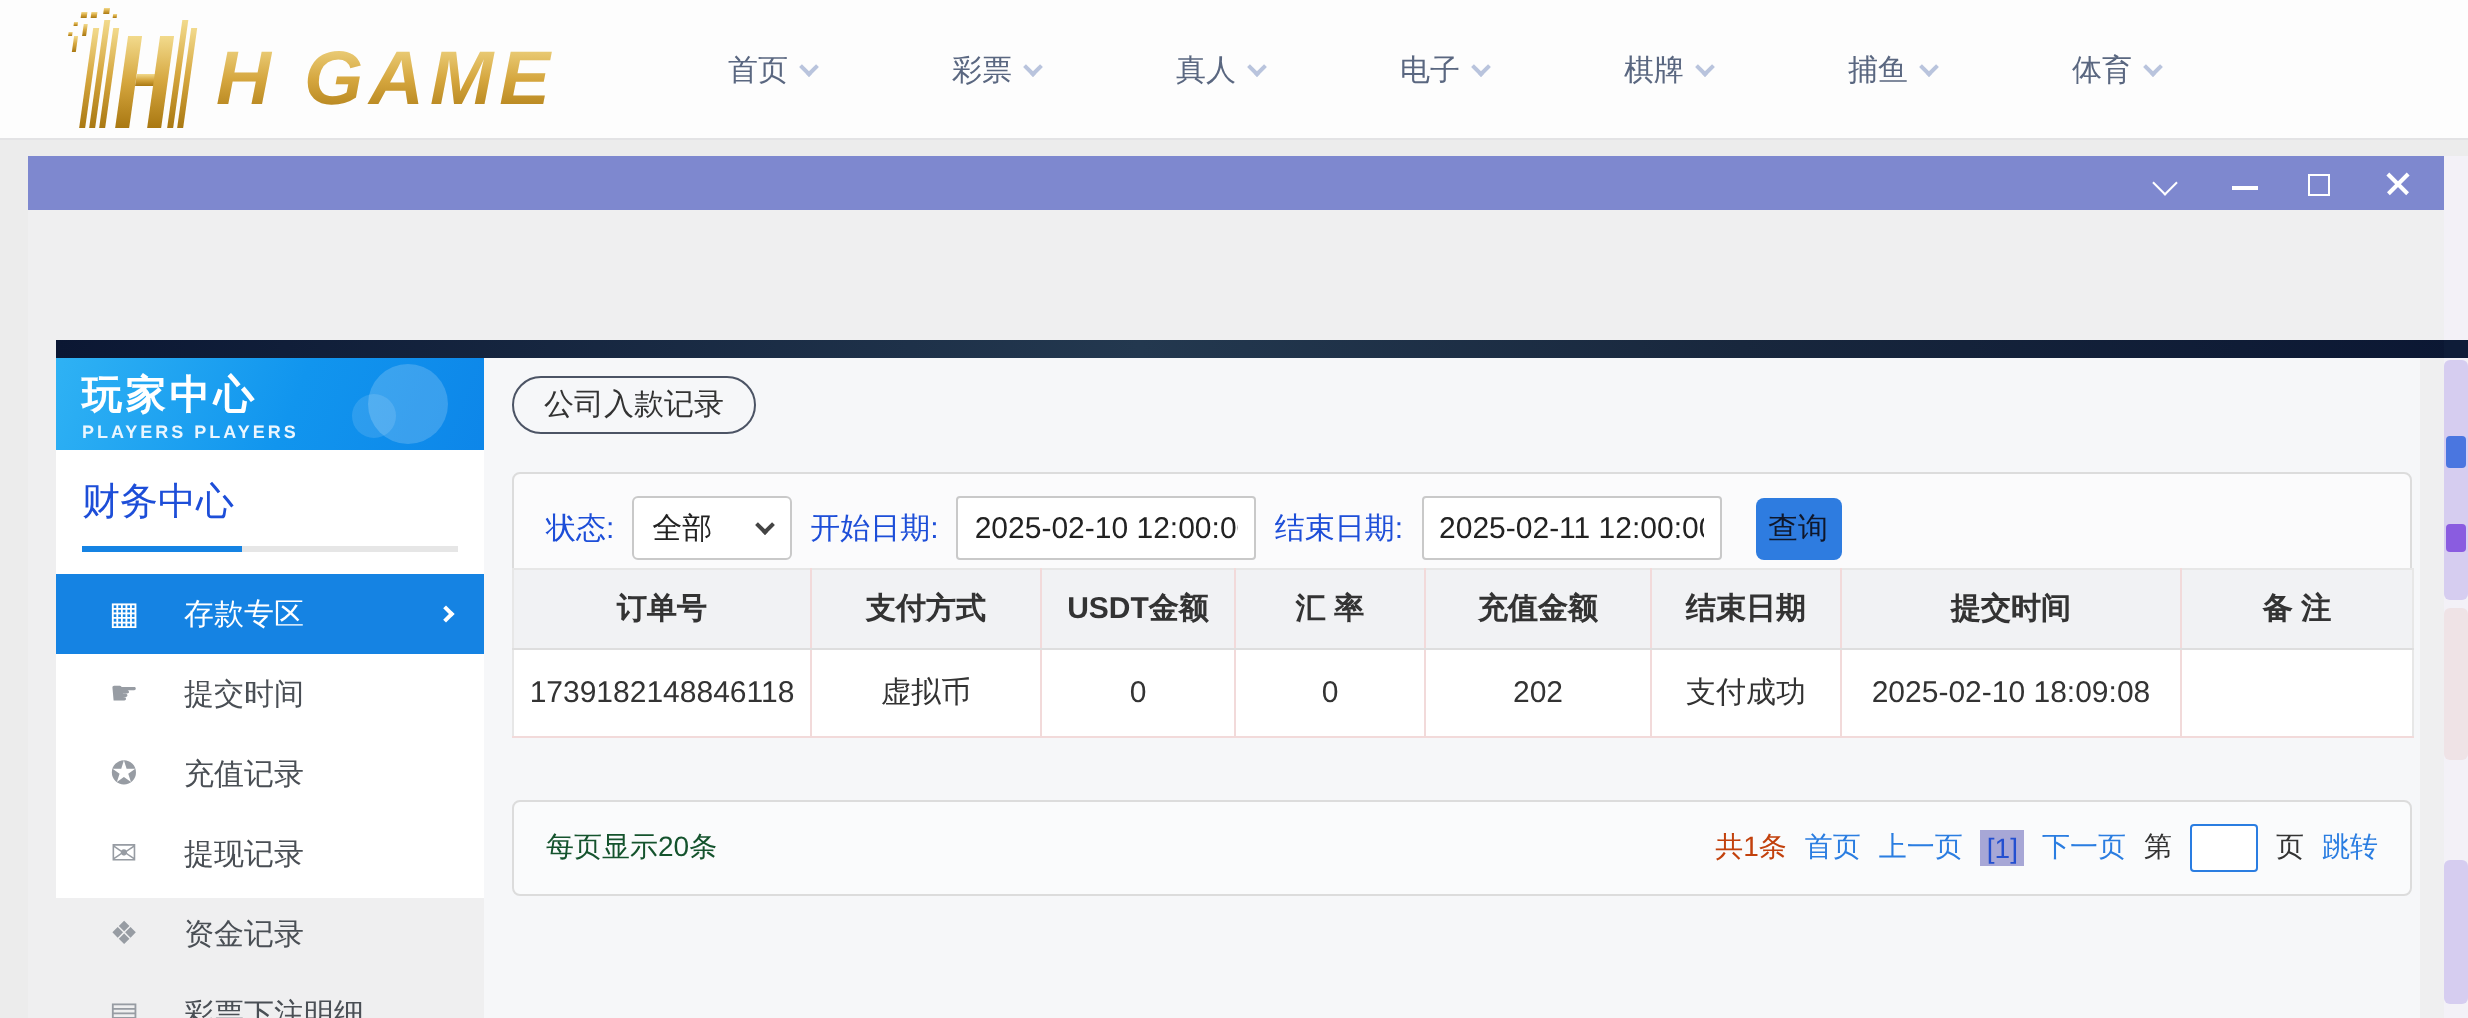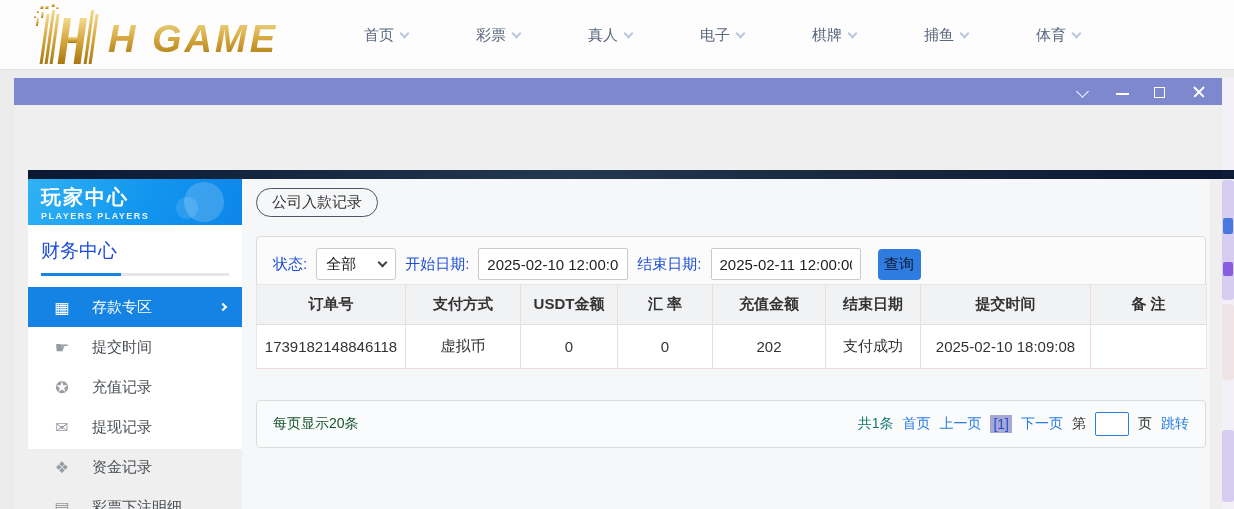--- a/index.html
+++ b/index.html
@@ -79,21 +79,21 @@
     border-right:1px solid #f2dada; border-bottom:1px solid #dedede; }
   table.data td { height:44px; background:#fff; font-size:15px; color:#333; text-align:center;
     border-right:1px solid #f2dada; border-bottom:1px solid #f2dada; }
   table.data th:last-child, table.data td:last-child { border-right:none; }
 
   .footer-box { position:absolute; left:14px; top:221px; width:950px; height:48px;
     border:1px solid #dcdcdc; border-radius:4px; background:#fafbfc;
     display:flex; align-items:center; justify-content:space-between; padding:0 16px; }
   .pp-text { font-size:14px; color:#14532d; }
   .pager { display:flex; align-items:center; gap:9px; font-size:14px; }
-  .pg-total { color:#0f766e; }
+  .pg-total { color:#c2410c; }
   .pg-link { color:#2a7de1; cursor:pointer; }
   .pg-current { background:#a7a7d6; color:#2450d0; padding:1px 3px; cursor:default; }
   .pg-dark { color:#333; }
   .pg-input { width:34px; height:24px; border:1px solid #2a7de1; border-radius:2px; background:#fff;
     font-size:14px; text-align:center; }
 
   
   .strip { position:absolute; left:1222px; top:78px; width:12px; height:431px; background:#f3f1f7; }
   .strip .b1 { position:absolute; left:0; top:102px; width:12px; height:120px; background:#d6cdf0; border-radius:3px; }
   .strip .b2 { position:absolute; left:1px; top:140px; width:10px; height:16px; background:#4a76e0; border-radius:2px; }

